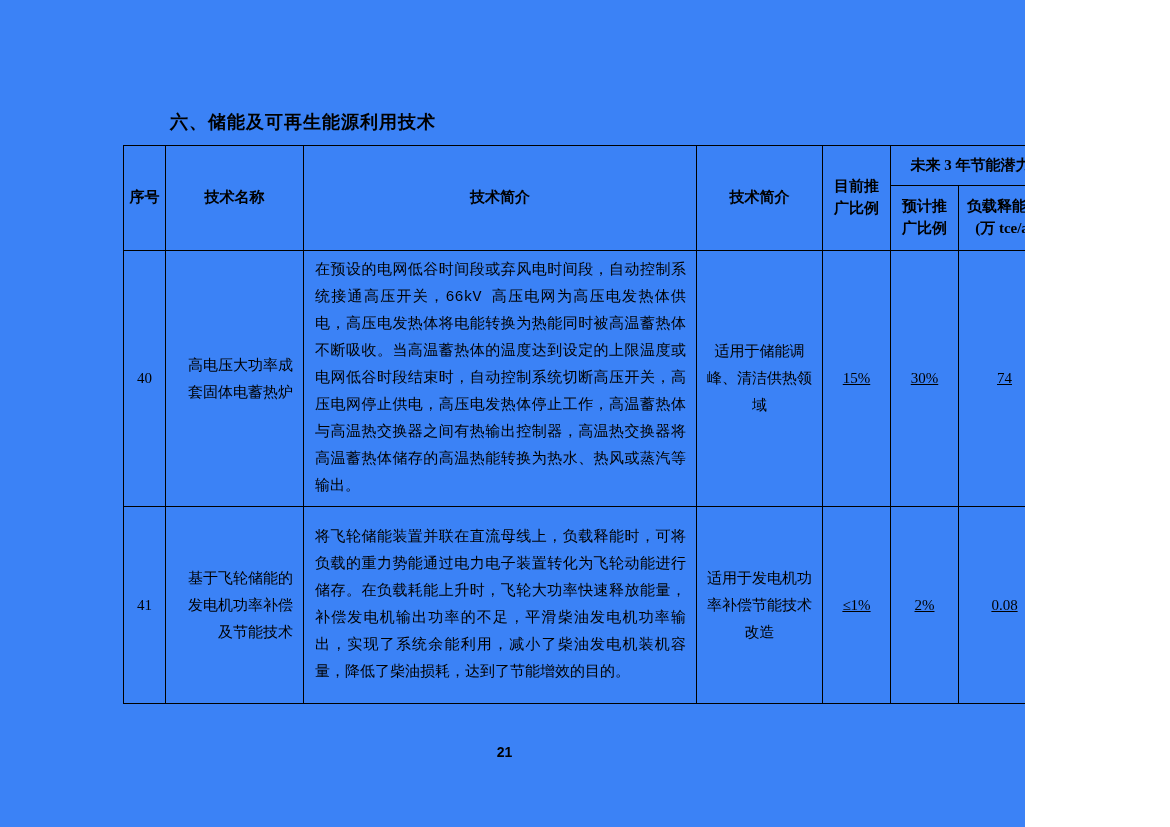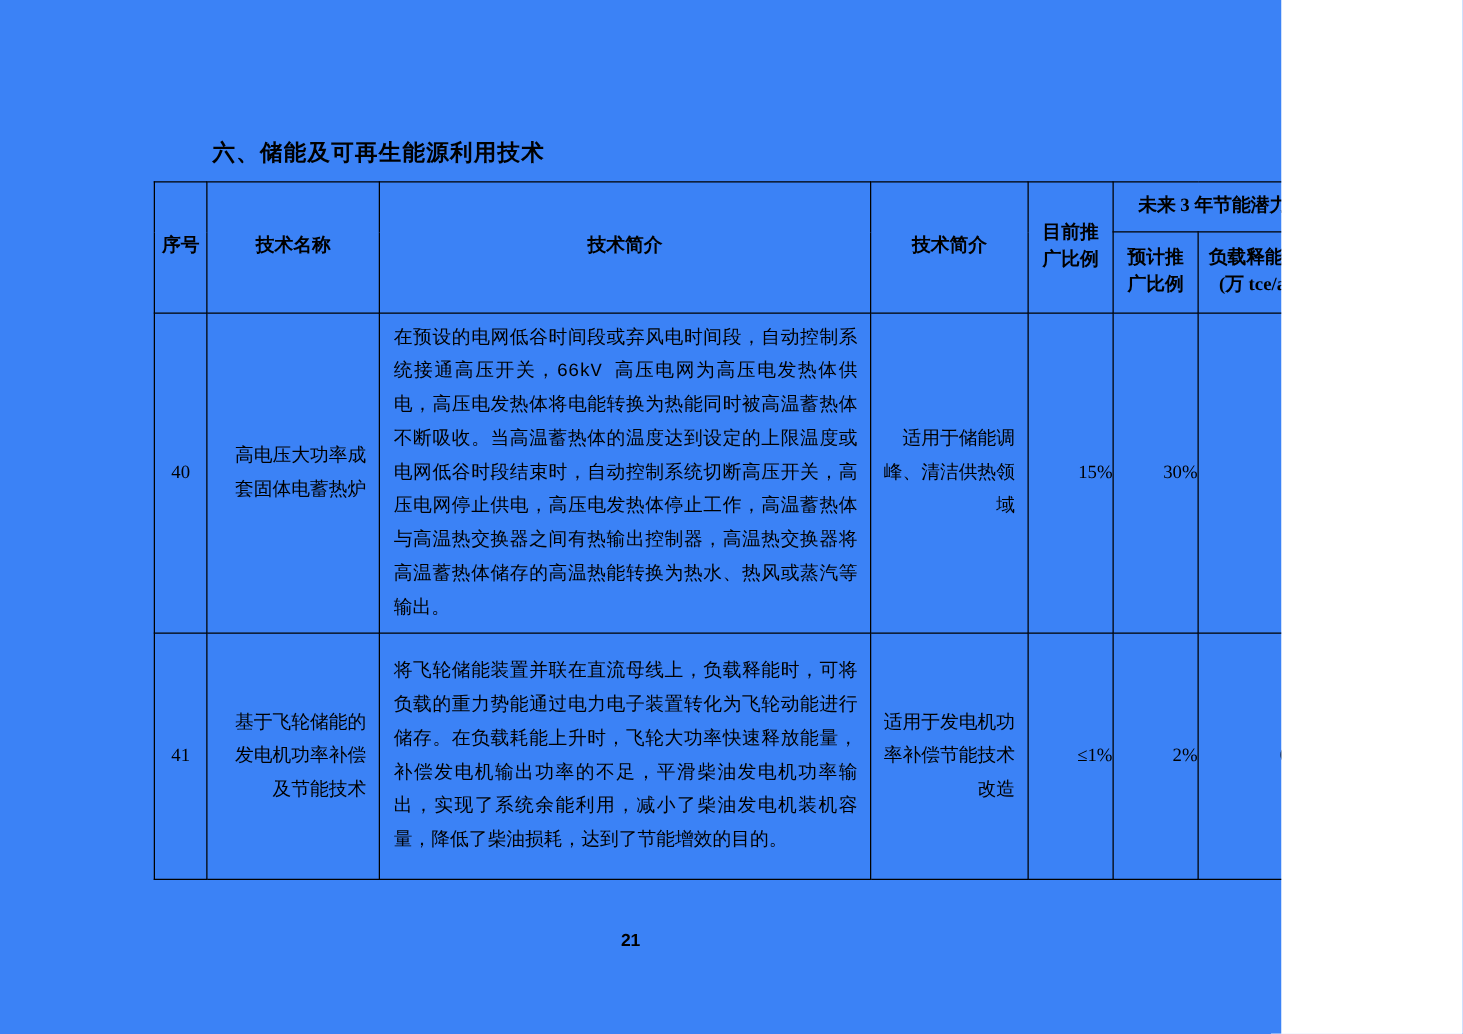--- a/index.html
+++ b/index.html
@@ -57,26 +57,27 @@
     padding: 4px 10px;
     line-height: 27px;
   }
   td.c-intro {
     text-align: justify;
     padding: 6px 10px 6px 11px;
     line-height: 27px;
     font-family: Liberation Mono, monospace;
   }
   td.c-scope {
-    text-align: right;
+    text-align: center;
     padding: 4px 10px;
     line-height: 27px;
   }
   td.c-num {
-    text-align: right;
+    text-align: center;
+    text-decoration: underline;
   }
   .page-number {
     position: absolute;
     left: 0;
     right: 16px;
     top: 744px;
     text-align: center;
     font-size: 14px;
     font-weight: bold;
     font-family: "Liberation Sans", "DejaVu Sans", sans-serif;

